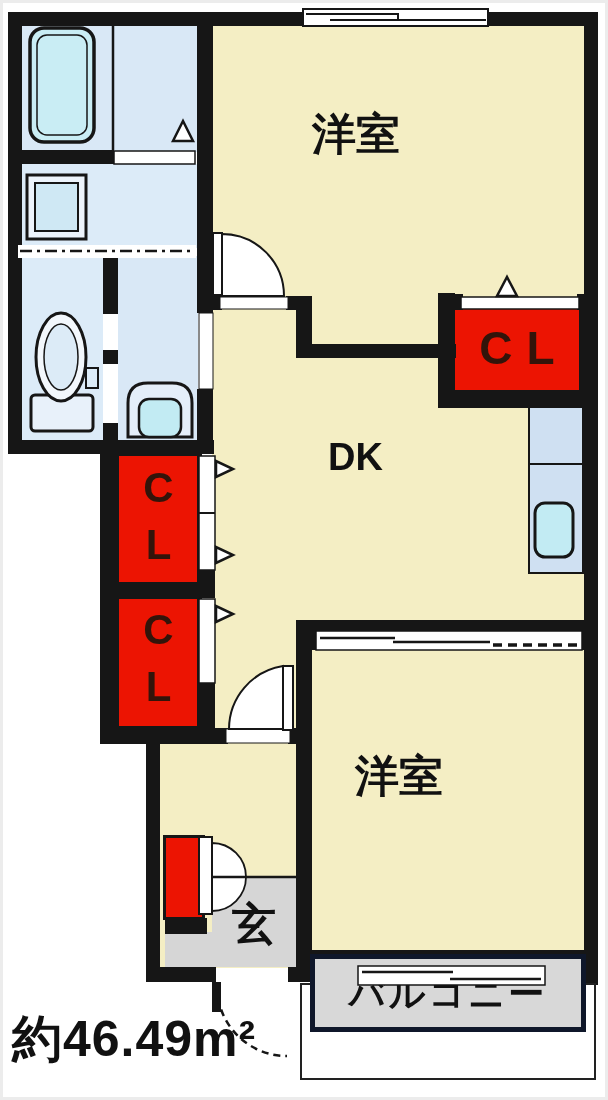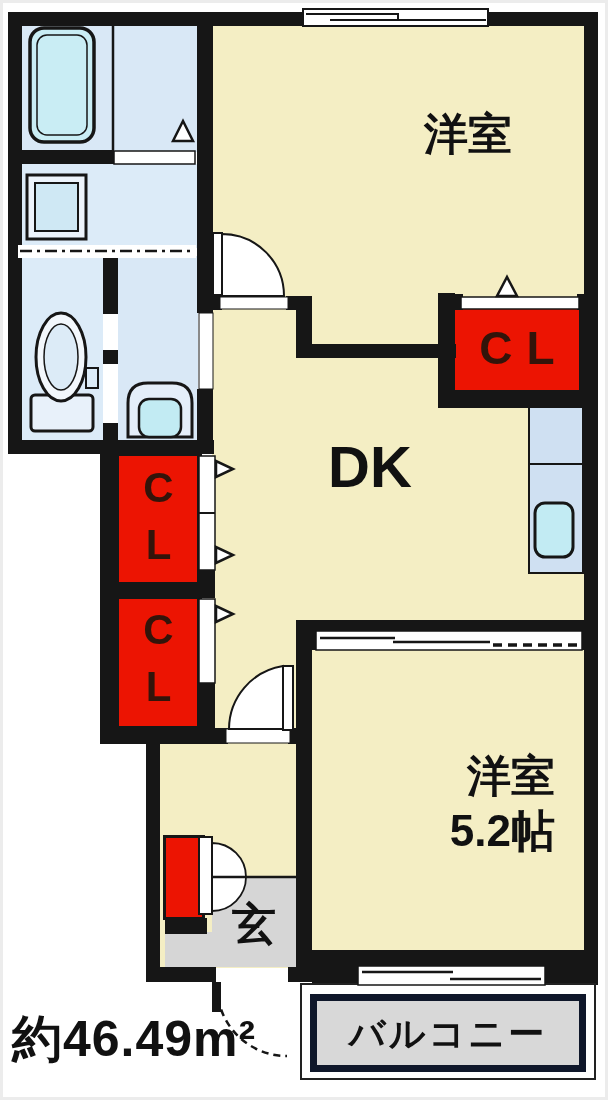--- a/index.html
+++ b/index.html
@@ -9,21 +9,21 @@
   }
   html,body{margin:0;padding:0;background:#fff;}
   .plan{
     position:relative;width:608px;height:1100px;background:#ffffff;
     font-family:"Liberation Sans","DejaVu Sans",sans-serif;
     box-shadow:inset 0 0 0 3px #ececec;overflow:hidden;
   }
   .floor,.wall,.box{position:absolute;}
   .wall{background:var(--wall);}
   .label{position:absolute;font-weight:bold;color:var(--ink);line-height:1.25;}
-  .center{text-align:right;}
+  .center{text-align:left;}
   .rl{display:flex;align-items:center;justify-content:center;}
   .vtext{writing-mode:vertical-rl;text-orientation:upright;font-weight:bold;
          color:var(--clink);font-size:42px;letter-spacing:10px;line-height:1;}
   svg{position:absolute;left:0;top:0;pointer-events:none;}
   .redbox{background:var(--red);border:5px solid var(--wall);box-sizing:border-box;}
 </style>
 </head>
 <body>
 
 <div class="plan">
@@ -74,21 +74,21 @@
   <i class="wall" style="left:438px;top:393px;width:146px;height:15px;"></i>
   <i class="wall" style="left:296px;top:620px;width:288px;height:12px;"></i>
   <i class="wall" style="left:296px;top:620px;width:22px;height:30px;"></i>
   <i class="wall" style="left:568px;top:620px;width:16px;height:30px;"></i>
   <i class="wall" style="left:312px;top:950px;width:272px;height:17px;"></i>
   <i class="wall" style="left:312px;top:965px;width:48px;height:20px;"></i>
   <i class="wall" style="left:541px;top:965px;width:43px;height:20px;"></i>
   <i class="wall" style="left:165px;top:918px;width:42px;height:16px;"></i>
 
   <div class="box" style="left:300px;top:983px;width:296px;height:97px;background:#fff;border:2px solid #222;box-sizing:border-box;"></div>
-  <div class="box rl" style="left:310px;top:994px;width:276px;height:78px;background:var(--bgray);border:7px solid #0f172a;box-sizing:border-box;">
+  <div class="box rl" style="left:310px;top:954px;width:276px;height:78px;background:var(--bgray);border:5px solid #0f172a;box-sizing:border-box;">
     <span class="label" style="position:static;font-size:36px;letter-spacing:3px;">バルコニー</span>
   </div>
 
   <svg width="608" height="1100" viewBox="0 0 608 1100">
 
     <g>
       <rect x="30" y="28" width="64" height="114" rx="14" fill="#c9edf4" stroke="#161616" stroke-width="3.5"></rect>
       <rect x="37" y="35" width="50" height="100" rx="10" fill="none" stroke="#161616" stroke-width="1.5"></rect>
     </g>
     <line x1="113" y1="26" x2="113" y2="150" stroke="#161616" stroke-width="2.5"></line>
@@ -180,26 +180,25 @@
       <rect x="212" y="982" width="9" height="30" fill="#161616"></rect>
       <path d="M 217 986 A 70 70 0 0 0 287 1056" fill="none" stroke="#161616" stroke-width="2.5" stroke-dasharray="7 5"></path>
     </g>
   </svg>
 
   <div class="label center" style="left:312px;top:106px;width:200px;font-size:44px;">
     <div>洋室</div>
   </div>
 
   <div class="label" style="left:328px;top:438px;">
-    <div style="font-size:58px;line-height:1.0;">DK</div>
+    <div style="font-size:38px;line-height:1.0;">DK</div>
   </div>
 
   <div class="label center" style="left:355px;top:748px;width:200px;font-size:44px;">
     <div>洋室</div>
-    <div>5.2帖</div>
   </div>
 
   <div class="label rl" style="left:450px;top:303px;width:134px;height:92px;font-size:46px;letter-spacing:14px;color:var(--clink);text-indent:14px;">
     <span>CL</span>
   </div>
 
   <div class="vtext" style="position:absolute;left:137px;top:464px;">CL</div>
   <div class="vtext" style="position:absolute;left:137px;top:606px;">CL</div>
 
   <div class="label" style="left:232px;top:896px;font-size:44px;">玄</div>

